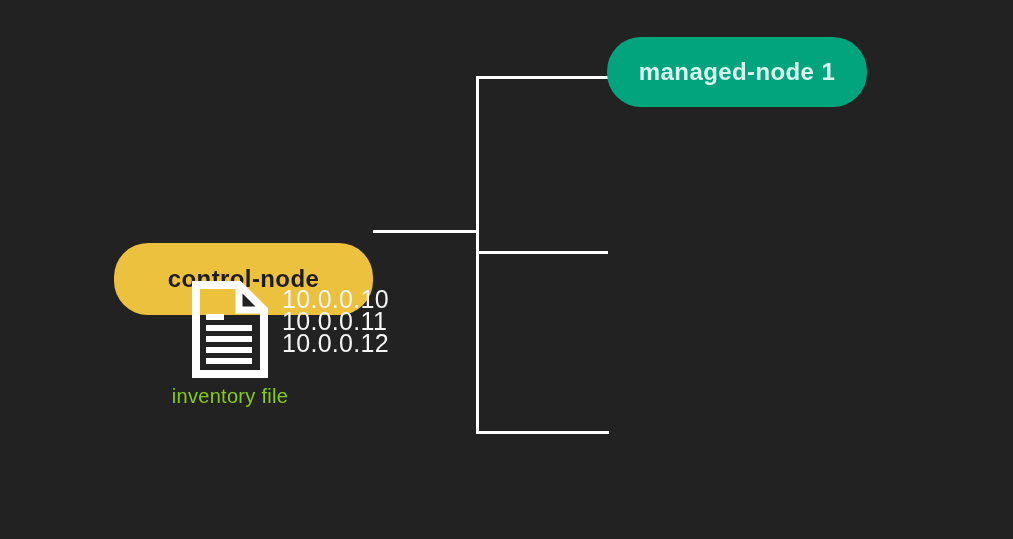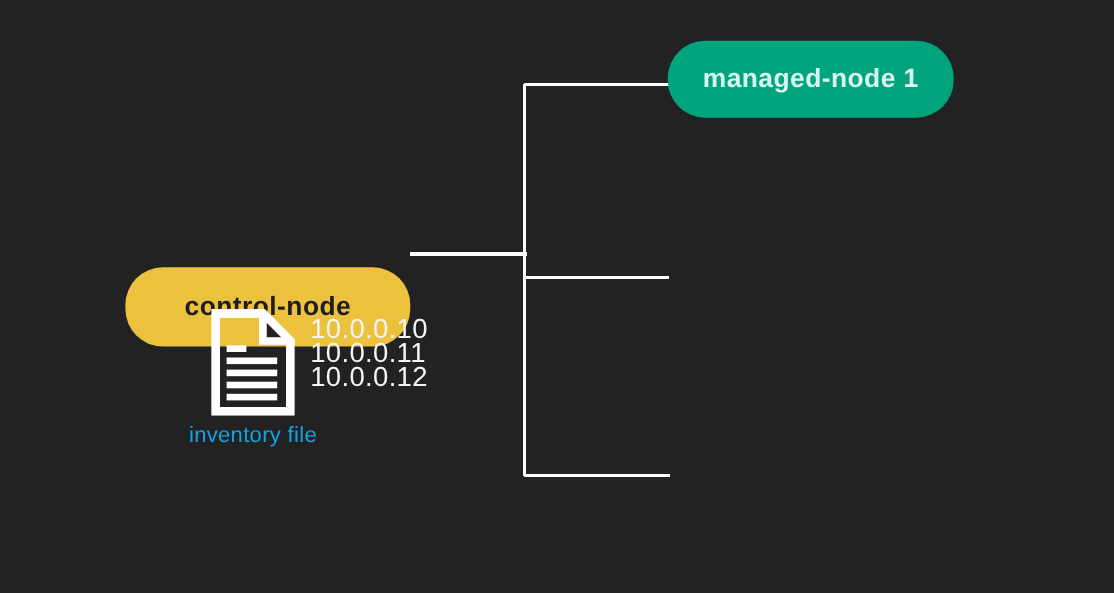--- a/index.html
+++ b/index.html
@@ -68,21 +68,21 @@
     line-height: 22px;
     letter-spacing: 0.3px;
     white-space: nowrap;
   }
   .caption {
     position: absolute;
     left: 130px;
     top: 385px;
     width: 200px;
     text-align: center;
-    color: #0ea5e9;
+    color: #84cc16;
     font-size: 20px;
     font-weight: 500;
     letter-spacing: 0.3px;
     white-space: nowrap;
   }
 </style>
 </head>
 <body>
 
 <div class="canvas">

